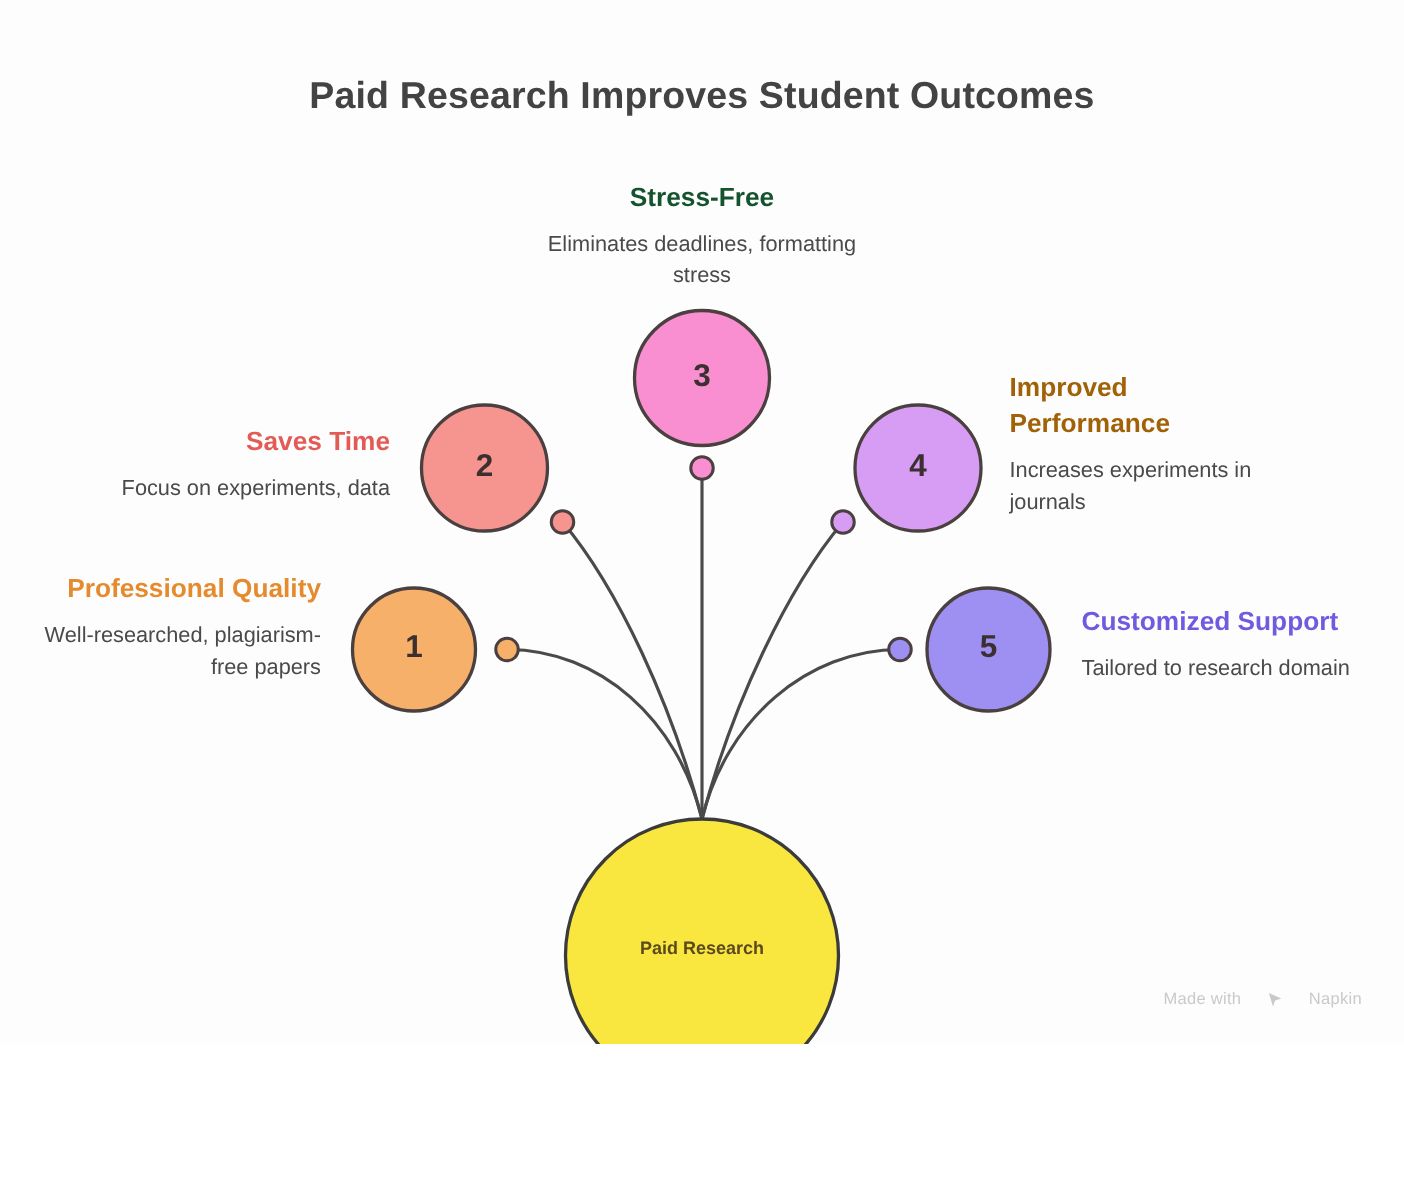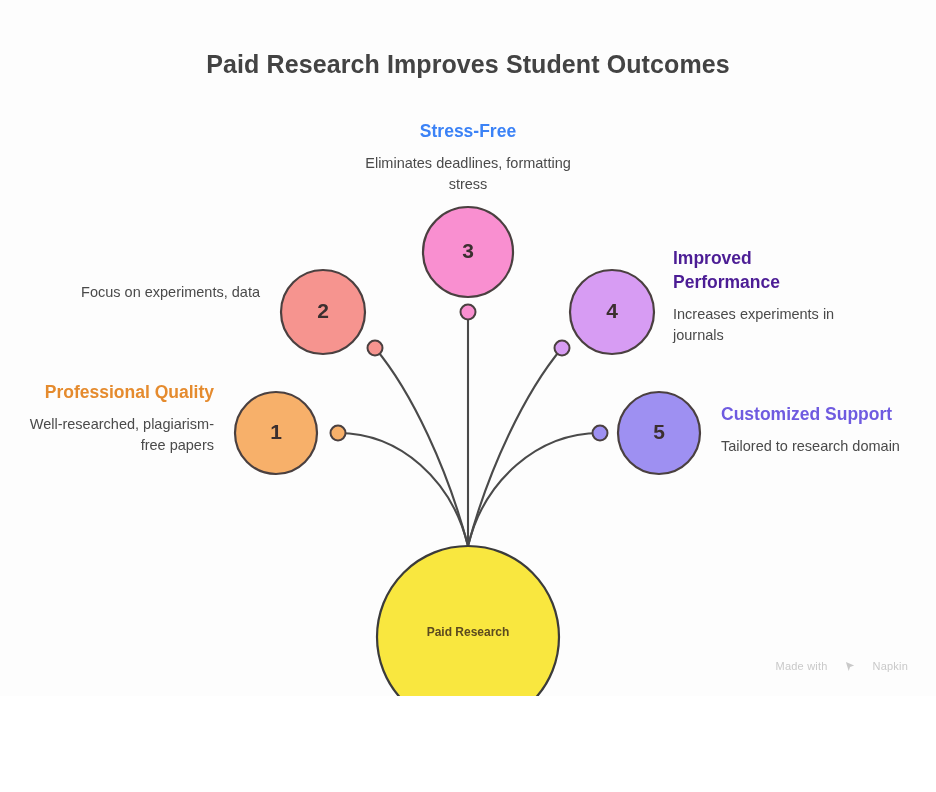--- a/index.html
+++ b/index.html
@@ -125,30 +125,31 @@
   <div class="node-num" style="left:619px; top:420px; width:80px;">5</div>
 
   <div class="center-text" style="left:368px; top:625px;">Paid Research</div>
 
   <div class="label-block align-right" style="left:14px; top:380px; width:200px;">
     <p class="label-head" style="color:#E58B2E;">Professional Quality</p>
     <p class="label-desc">Well-researched, plagiarism-free papers</p>
   </div>
 
   <div class="label-block align-right" style="left:58px; top:282px; width:202px;">
+    <p class="label-head" style="color:#E35B56;">Saves Time</p>
     <p class="label-desc">Focus on experiments, data</p>
   </div>
 
   <div class="label-block align-center" style="left:348px; top:119px; width:240px;">
-    <p class="label-head" style="color:#3b82f6;">Stress-Free</p>
+    <p class="label-head" style="color:#14532d;">Stress-Free</p>
     <p class="label-desc">Eliminates deadlines, formatting stress</p>
   </div>
 
   <div class="label-block align-left" style="left:673px; top:246px; width:180px;">
-    <p class="label-head" style="color:#4c1d95;">Improved Performance</p>
+    <p class="label-head" style="color:#a16207;">Improved Performance</p>
     <p class="label-desc">Increases experiments in journals</p>
   </div>
 
   <div class="label-block align-left" style="left:721px; top:402px; width:200px;">
     <p class="label-head" style="color:#6F5BE0;">Customized Support</p>
     <p class="label-desc">Tailored to research domain</p>
   </div>
 
   <div class="watermark">
     <span>Made with</span>

